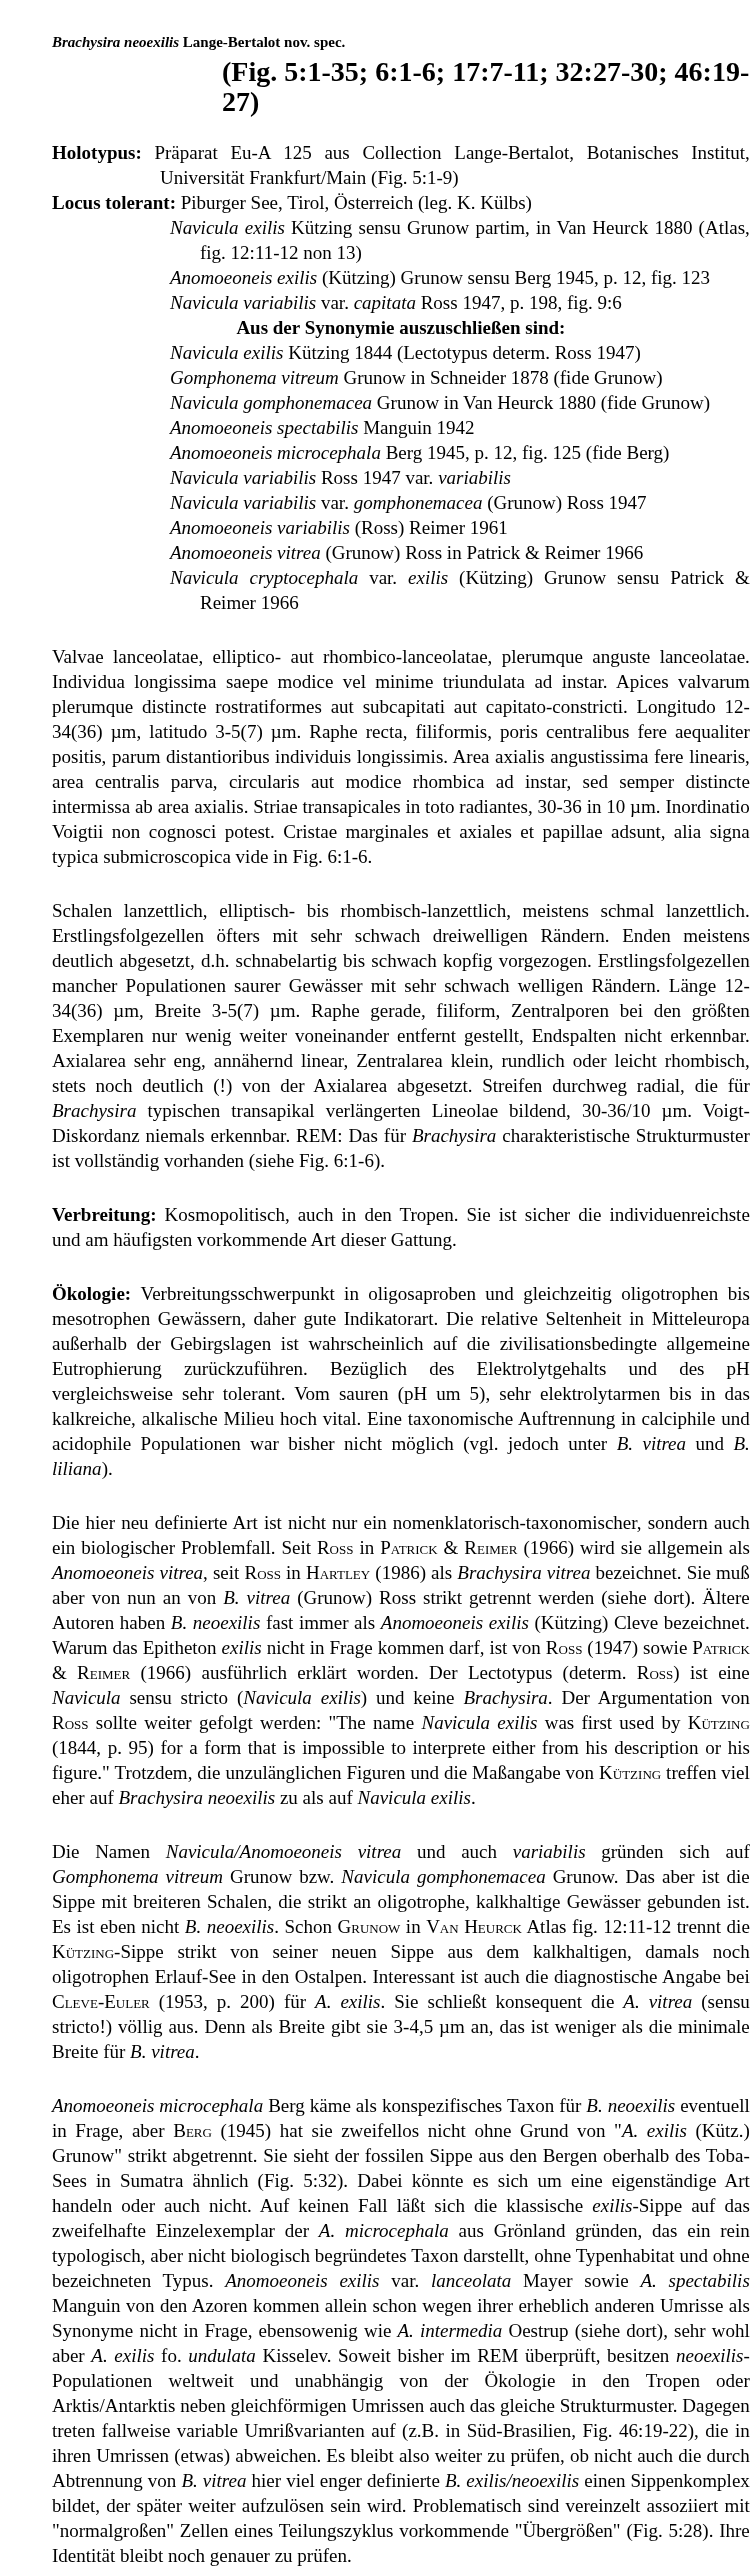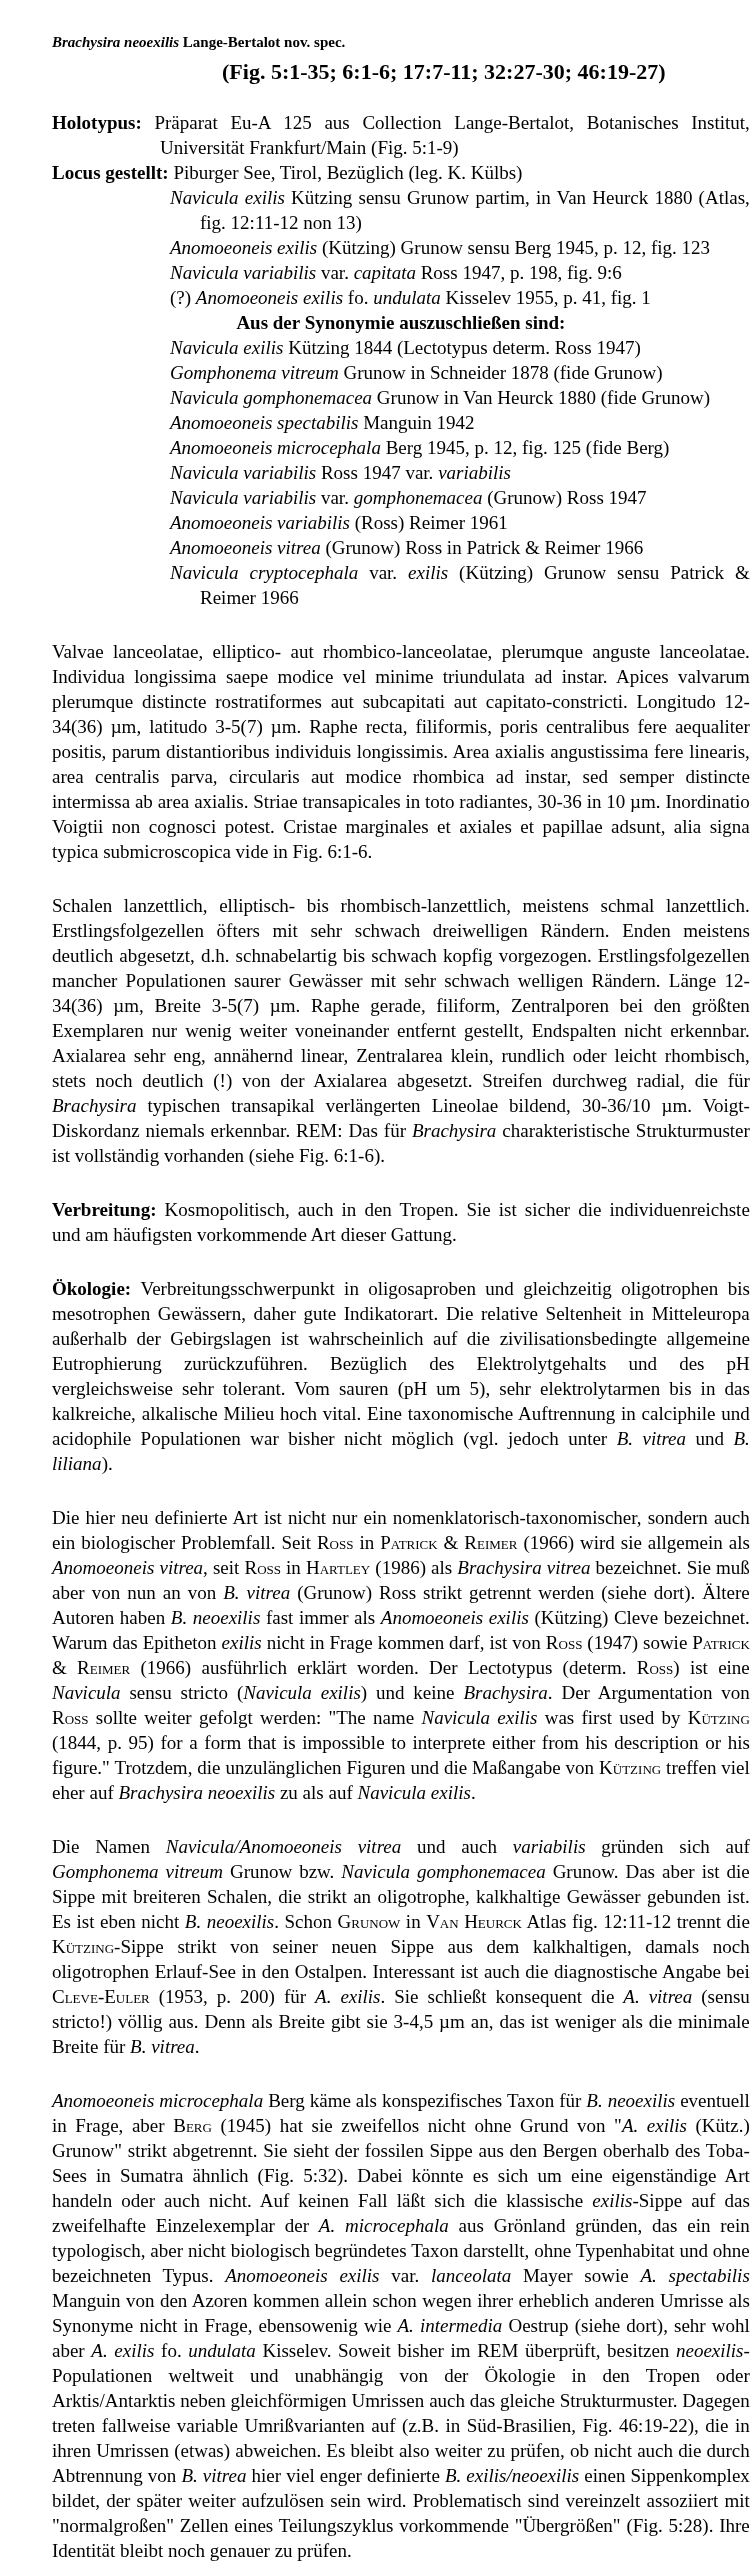--- a/index.html
+++ b/index.html
@@ -24,21 +24,21 @@
     text-align: justify;
     font-weight: normal;
   }
   .title {
     font-size: 15px;
     line-height: 30px;
     font-weight: bold;
     text-align: left;
   }
   .figline {
-    font-size: 22px;
+    font-size: 28px;
     line-height: 30px;
     font-weight: bold;
     margin-left: 170px;
     text-align: left;
   }
   .hang-holo { padding-left: 108px; text-indent: -108px; margin-top: 23px; }
   .hang-syn  { padding-left: 138px; text-indent: -138px; }
   .syn-item  { padding-left: 148px; text-indent: -30px; }
   .bold-head { font-weight: bold; text-align: center; }
   .mt { margin-top: 29px; }
@@ -50,27 +50,26 @@
 <body>
 
 <div class="page">
 
   <h1 class="title"><span class="st-i">Brachysira neoexilis</span><span> Lange-Bertalot nov. spec.</span></h1>
 
   <p class="figline">(Fig. 5:1-35; 6:1-6; 17:7-11; 32:27-30; 46:19-27)</p>
 
   <p class="hang-holo"><span class="st-b">Holotypus: </span><span>Präparat Eu-A 125 aus Collection Lange-Bertalot, Botanisches Institut, Universität Frankfurt/Main (Fig. 5:1-9)</span></p>
 
-  <p><span class="st-b">Locus gestellt: </span><span>Piburger See, Tirol, Bezüglich (leg. K. Külbs)</span></p>
+  <p><span class="st-b">Locus tolerant: </span><span>Piburger See, Tirol, Österreich (leg. K. Külbs)</span></p>
 
 
   <p class="syn-item"><span class="st-i">Navicula exilis</span><span> Kützing sensu Grunow partim, in Van Heurck 1880 (Atlas, fig. 12:11-12 non 13)</span></p>
   <p class="syn-item"><span class="st-i">Anomoeoneis exilis</span><span> (Kützing) Grunow sensu Berg 1945, p. 12, fig. 123</span></p>
   <p class="syn-item"><span class="st-i">Navicula variabilis</span><span> var. </span><span class="st-i">capitata</span><span> Ross 1947, p. 198, fig. 9:6</span></p>
-  <p class="syn-item"><span>(?) </span><span class="st-i">Anomoeoneis exilis</span><span> fo. </span><span class="st-i">undulata</span><span> Kisselev 1955, p. 41, fig. 1</span></p>
 
   <p class="bold-head">Aus der Synonymie auszuschließen sind:</p>
 
   <p class="syn-item"><span class="st-i">Navicula exilis</span><span> Kützing 1844 (Lectotypus determ. Ross 1947)</span></p>
   <p class="syn-item"><span class="st-i">Gomphonema vitreum</span><span> Grunow in Schneider 1878 (fide Grunow)</span></p>
   <p class="syn-item"><span class="st-i">Navicula gomphonemacea</span><span> Grunow in Van Heurck 1880 (fide Grunow)</span></p>
   <p class="syn-item"><span class="st-i">Anomoeoneis spectabilis</span><span> Manguin 1942</span></p>
   <p class="syn-item"><span class="st-i">Anomoeoneis microcephala</span><span> Berg 1945, p. 12, fig. 125 (fide Berg)</span></p>
   <p class="syn-item"><span class="st-i">Navicula variabilis</span><span> Ross 1947 var. </span><span class="st-i">variabilis</span></p>
   <p class="syn-item"><span class="st-i">Navicula variabilis</span><span> var. </span><span class="st-i">gomphonemacea</span><span> (Grunow) Ross 1947</span></p>

